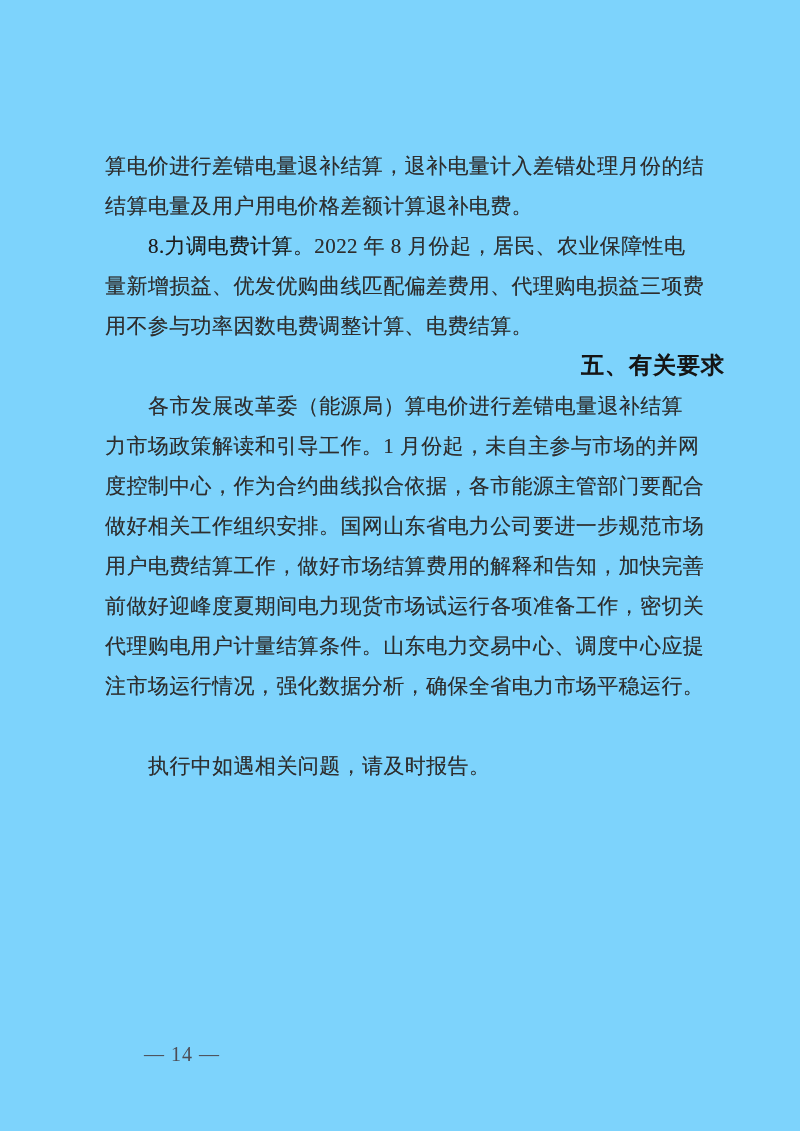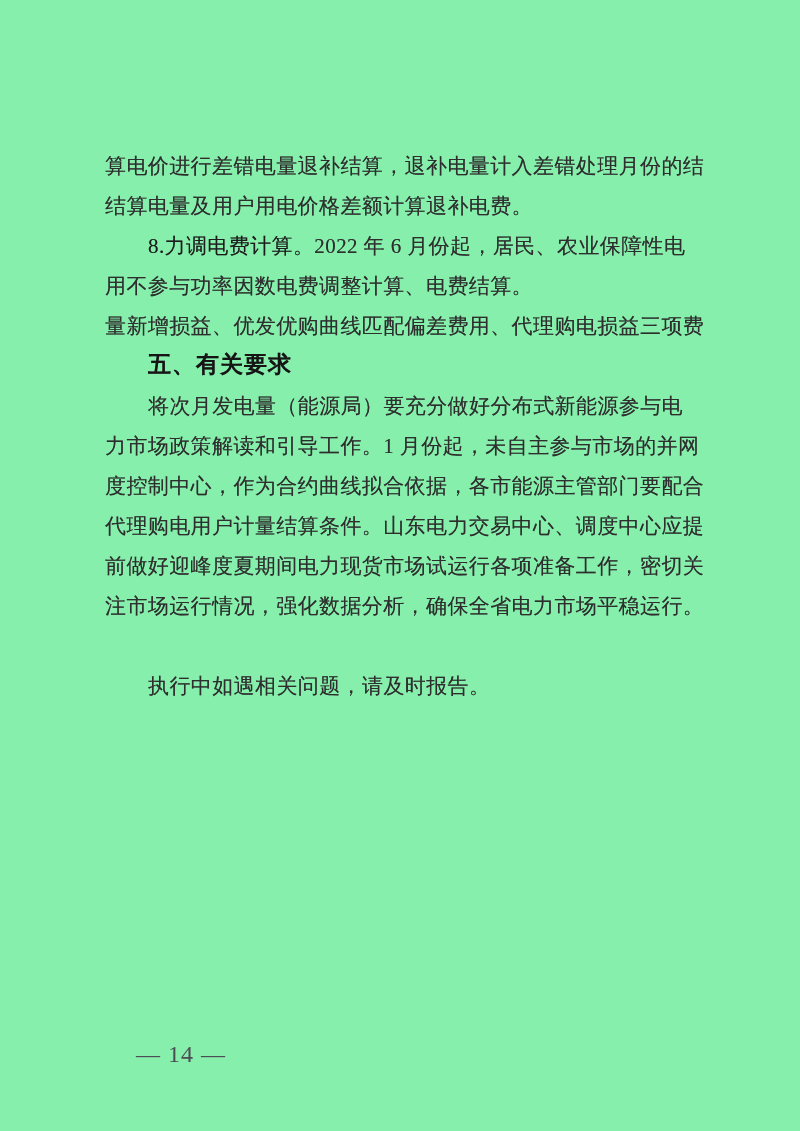--- a/index.html
+++ b/index.html
@@ -4,21 +4,21 @@
 <style>
   html, body {
     margin: 0;
     padding: 0;
     background: #ffffff;
   }
   .page {
     position: relative;
     width: 800px;
     height: 1131px;
-    background: #86efac;
+    background: #7dd3fc;
     overflow: hidden;
     font-family: "Liberation Serif", "DejaVu Serif", serif;
   }
   .content {
     position: absolute;
     top: 146px;
     left: 105px;
     width: 620px;
   }
   .line {
@@ -31,56 +31,59 @@
     
     text-shadow: 0 0 0.4px rgba(46,46,46,0.55);
   }
   .line.indent {
     padding-left: 43px;
   }
   .line.heading {
     font-weight: 700;
     font-size: 23px;
     color: #151515;
-    font-family: Liberation Mono, monospace;
+    font-family: Liberation Serif, serif;
     letter-spacing: 1px;
+    text-align: right;
   }
   .line.blank {
     height: 40px;
   }
   .seg-bold {
     font-weight: 400;
     color: #1c1c1c;
   }
   .page-number {
     position: absolute;
     top: 1040px;
-    left: 136px;
-    font-size: 24px;
+    left: 144px;
+    font-size: 20px;
     line-height: 28px;
     color: #4d4d55;
     letter-spacing: 1px;
     font-family: "Liberation Serif", "DejaVu Serif", serif;
   }
 </style>
 </head>
 <body>
 
 <div class="page">
   <div class="content" id="document-body">
       <div class="line body">算电价进行差错电量退补结算，退补电量计入差错处理月份的结</div>
       <div class="line body">结算电量及用户用电价格差额计算退补电费。</div>
-      <div class="line body indent"><span class="seg-bold">8.力调电费计算。</span><span class="seg-regular">2022 年 6 月份起，居民、农业保障性电</span></div>
+      <div class="line body indent"><span class="seg-bold">8.力调电费计算。</span><span class="seg-regular">2022 年 8 月份起，居民、农业保障性电</span></div>
+      <div class="line body">量新增损益、优发优购曲线匹配偏差费用、代理购电损益三项费</div>
       <div class="line body">用不参与功率因数电费调整计算、电费结算。</div>
-      <div class="line body">量新增损益、优发优购曲线匹配偏差费用、代理购电损益三项费</div>
       <div class="line heading indent">五、有关要求</div>
-      <div class="line body indent">将次月发电量（能源局）要充分做好分布式新能源参与电</div>
+      <div class="line body indent">各市发展改革委（能源局）算电价进行差错电量退补结算</div>
       <div class="line body">力市场政策解读和引导工作。1 月份起，未自主参与市场的并网</div>
       <div class="line body">度控制中心，作为合约曲线拟合依据，各市能源主管部门要配合</div>
+      <div class="line body">做好相关工作组织安排。国网山东省电力公司要进一步规范市场</div>
+      <div class="line body">用户电费结算工作，做好市场结算费用的解释和告知，加快完善</div>
+      <div class="line body">前做好迎峰度夏期间电力现货市场试运行各项准备工作，密切关</div>
       <div class="line body">代理购电用户计量结算条件。山东电力交易中心、调度中心应提</div>
-      <div class="line body">前做好迎峰度夏期间电力现货市场试运行各项准备工作，密切关</div>
       <div class="line body">注市场运行情况，强化数据分析，确保全省电力市场平稳运行。</div>
       <div class="line blank"></div>
       <div class="line body indent">执行中如遇相关问题，请及时报告。</div>
       <div class="line blank"></div>
     </div>
   <div class="page-number">— 14 —</div>
 </div>
 
 </body></html>

